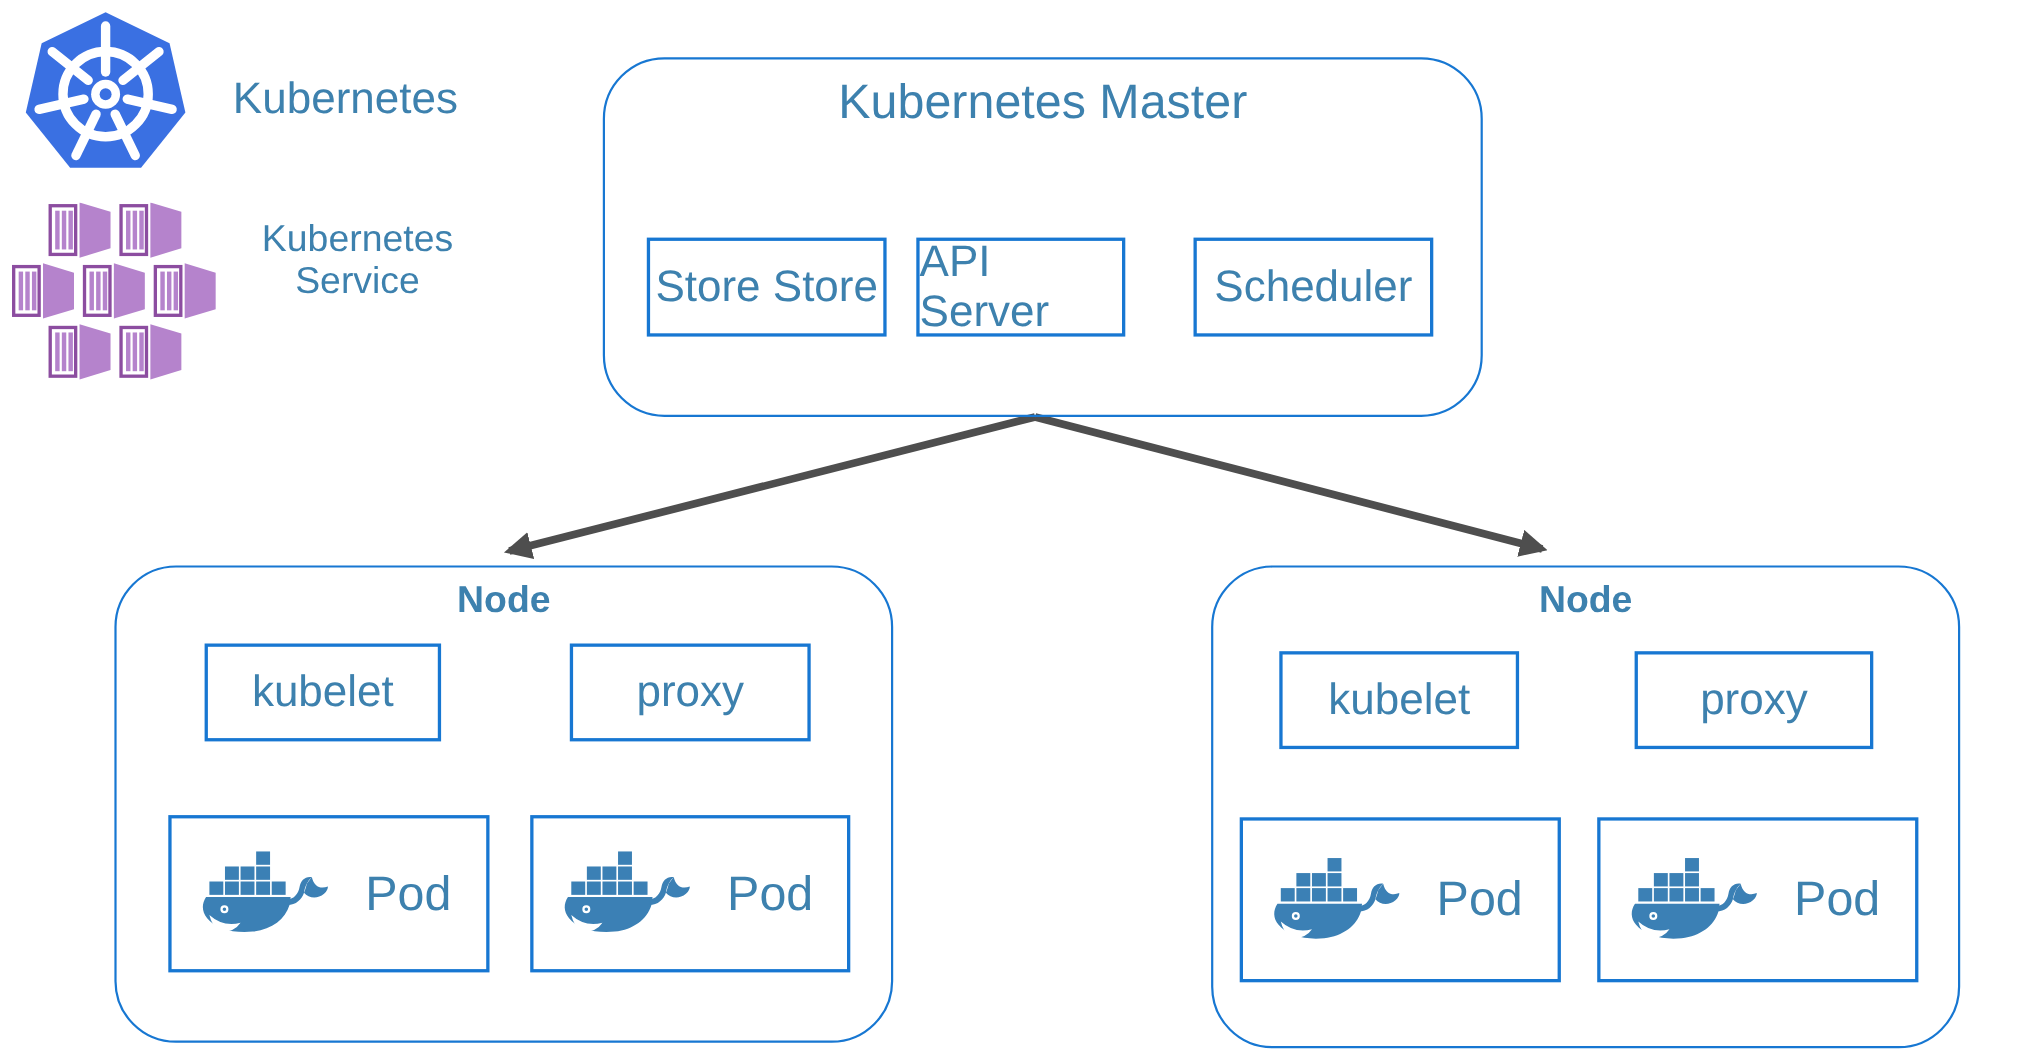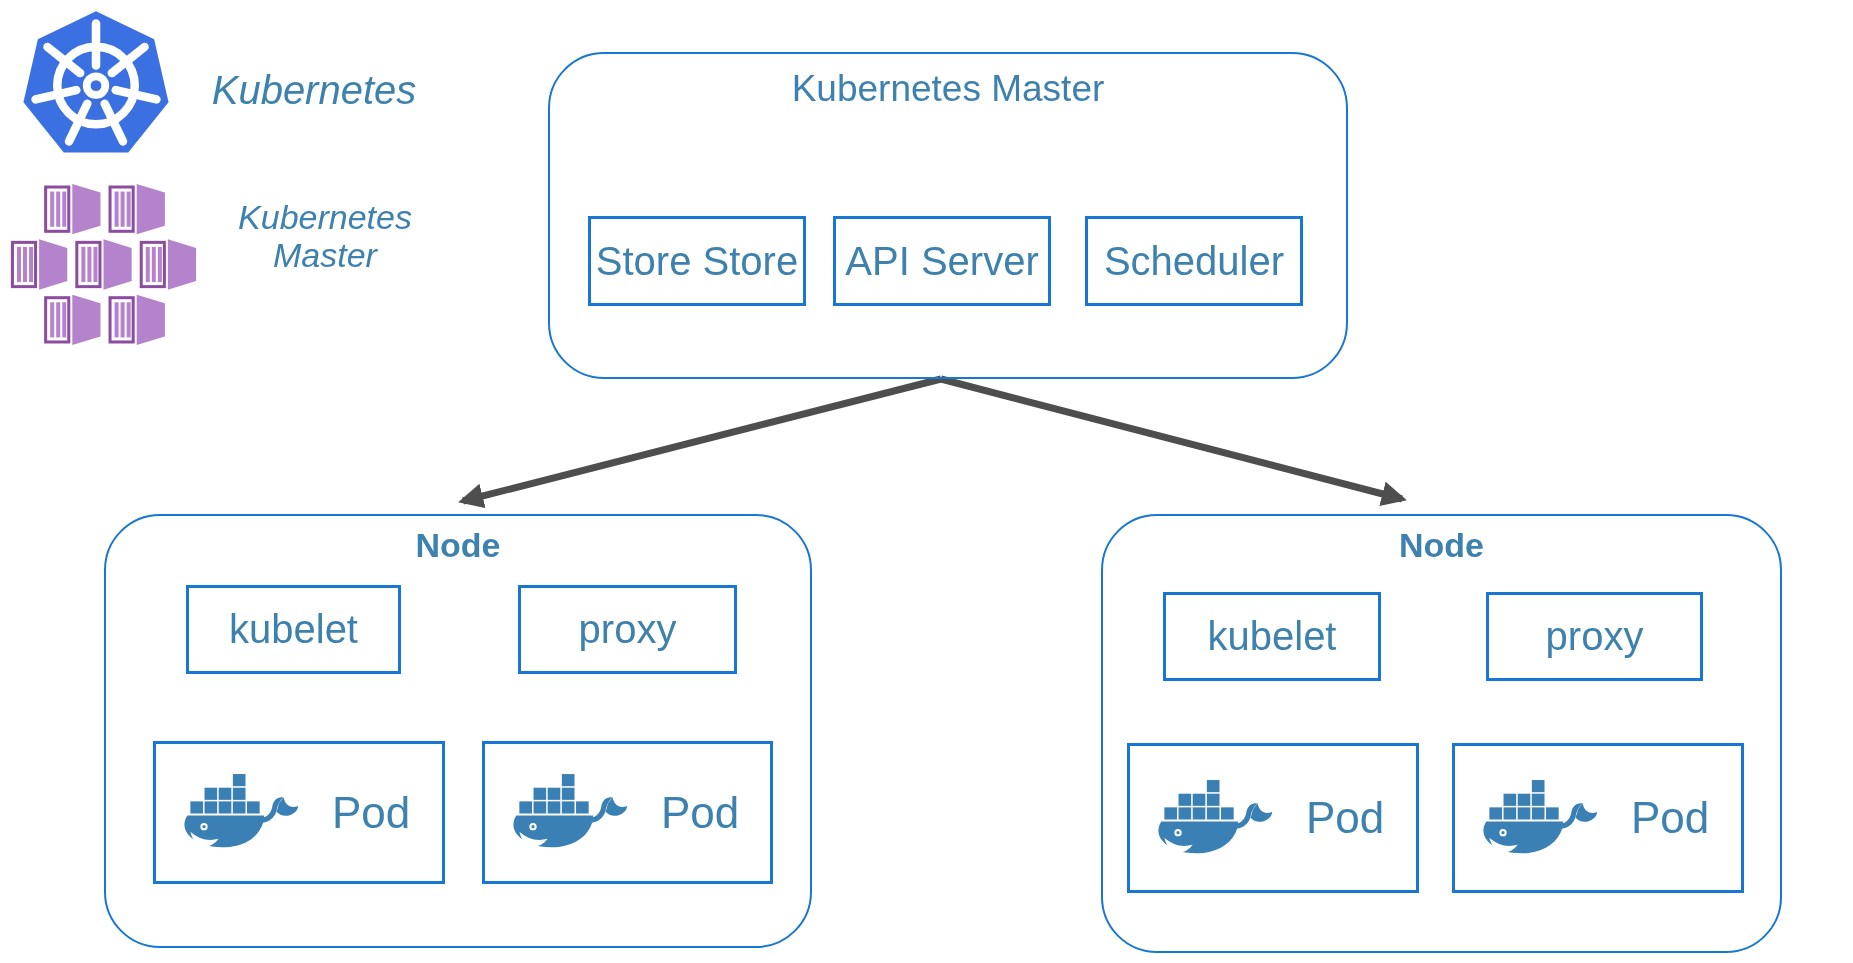--- a/index.html
+++ b/index.html
@@ -9,21 +9,21 @@
     --k8s-blue:#3A70E2;
     --docker-blue:#3B80B5;
     --aks-purple-dark:#8C4DA0;
     --aks-purple-light:#B583CC;
   }
   html,body{margin:0;padding:0;background:#fff;}
   .canvas{
     position:relative;width:1853px;height:963px;background:#fff;overflow:hidden;
     font-family:"Liberation Sans", sans-serif;color:var(--text-blue);
   }
-  .abs{position:absolute;font-style:italic;}
+  .abs{position:absolute;}
   
   .big-box{
     position:absolute;border:2.5px solid var(--border-blue);border-radius:56px;
     background:transparent;box-sizing:border-box;
   }
   .big-box-title{
     position:absolute;left:0;right:0;text-align:center;
     color:var(--text-blue);font-weight:400;
   }
   
@@ -31,21 +31,21 @@
     position:absolute;border:3px solid var(--border-blue);background:#fff;
     display:flex;align-items:center;justify-content:center;box-sizing:border-box;
     color:var(--text-blue);
   }
   .comp-label{font-size:40px;}
   .agent-label{font-size:40px;}
   .pod-box{justify-content:flex-start;padding-left:26px;gap:24px;}
   .pod-label{font-size:44px;}
   .brand-label{font-size:40px;white-space:nowrap;}
   .aks-label{font-size:34px;line-height:38px;text-align:center;}
-  .master-title{top:14px;font-size:37px;}
+  .master-title{top:14px;font-size:44px;}
   .node-title{top:10px;font-size:34px;font-weight:bold;}
   .arrow-layer{position:absolute;left:0;top:0;pointer-events:none;}
   svg{display:block;}
 </style>
 </head>
 <body>
 
 <div class="canvas">
 
   <svg width="0" height="0" style="position:absolute" aria-hidden="true">
@@ -109,39 +109,39 @@
       <use href="#aks-container" x="97" y="0"></use>
       <use href="#aks-container" x="0" y="55"></use>
       <use href="#aks-container" x="64" y="55"></use>
       <use href="#aks-container" x="128" y="55"></use>
       <use href="#aks-container" x="33" y="110"></use>
       <use href="#aks-container" x="97" y="110"></use>
     </svg>
   </div>
   <div class="abs aks-label" style="left:225px;top:198px;width:200px">
     <div>Kubernetes</div>
-    <div>Master</div>
+    <div>Service</div>
   </div>
 
   <svg class="arrow-layer" width="1853" height="963" viewBox="0 0 1853 963">
     <defs>
       <marker id="arrowhead" viewBox="0 0 10 10" refX="8" refY="5" markerWidth="3.6" markerHeight="3.6" orient="auto">
         <path d="M0 0 L10 5 L0 10 Z" fill="var(--arrow-gray)"></path>
       </marker>
     </defs>
     <path d="M941 379 L463 501" stroke="var(--arrow-gray)" stroke-width="7" fill="none" marker-end="url(#arrowhead)"></path>
     <path d="M941 379 L1402 499" stroke="var(--arrow-gray)" stroke-width="7" fill="none" marker-end="url(#arrowhead)"></path>
   </svg>
 
   <div class="big-box" style="left:548px;top:52px;width:800px;height:327px">
     <div class="big-box-title master-title">Kubernetes Master</div>
     <div class="inner-box" style="left:38px;top:162px;width:218px;height:90px">
       <span class="comp-label">Store Store</span>
     </div>
-    <div class="inner-box" style="left:283px;top:162px;width:218px;height:90px">
+    <div class="inner-box" style="left:283px;top:162px;width:190px;height:90px">
       <span class="comp-label">API Server</span>
     </div>
     <div class="inner-box" style="left:535px;top:162px;width:218px;height:90px">
       <span class="comp-label">Scheduler</span>
     </div>
   </div>
 
   <div class="big-box" style="left:104px;top:514px;width:708px;height:434px">
     <div class="big-box-title node-title">Node</div>
     <div class="inner-box" style="left:80px;top:69px;width:215px;height:89px">

